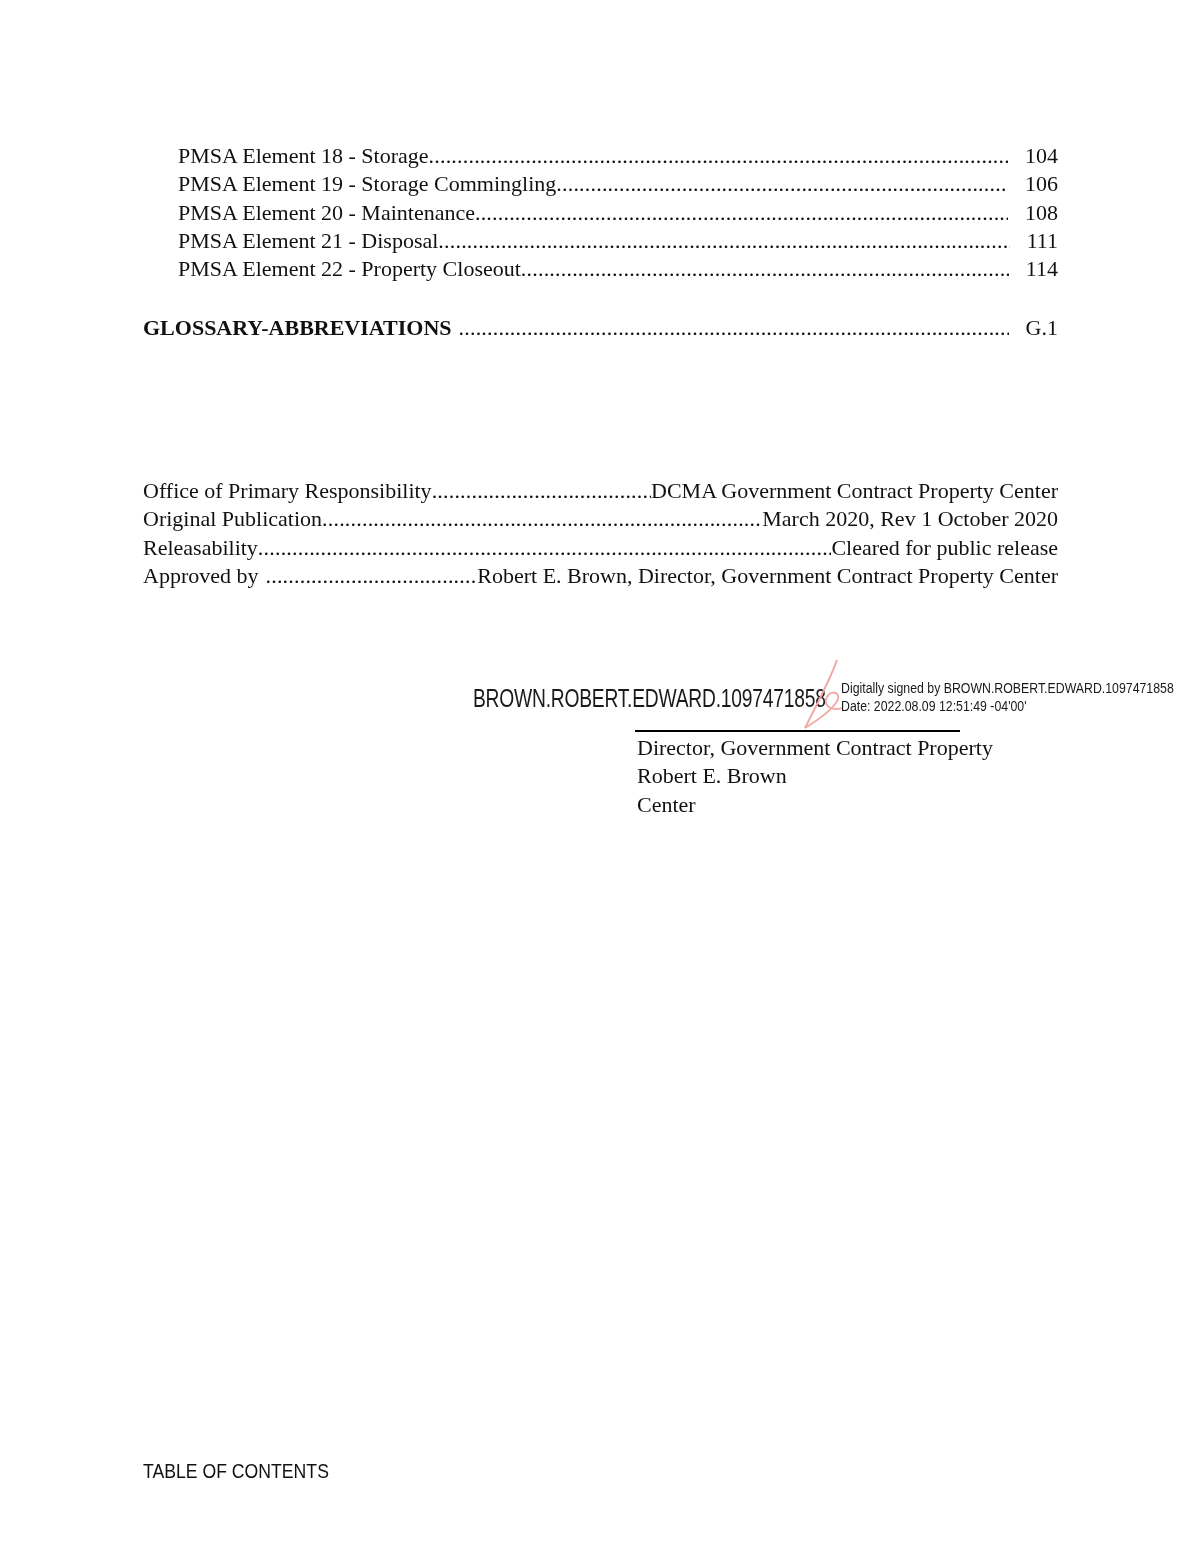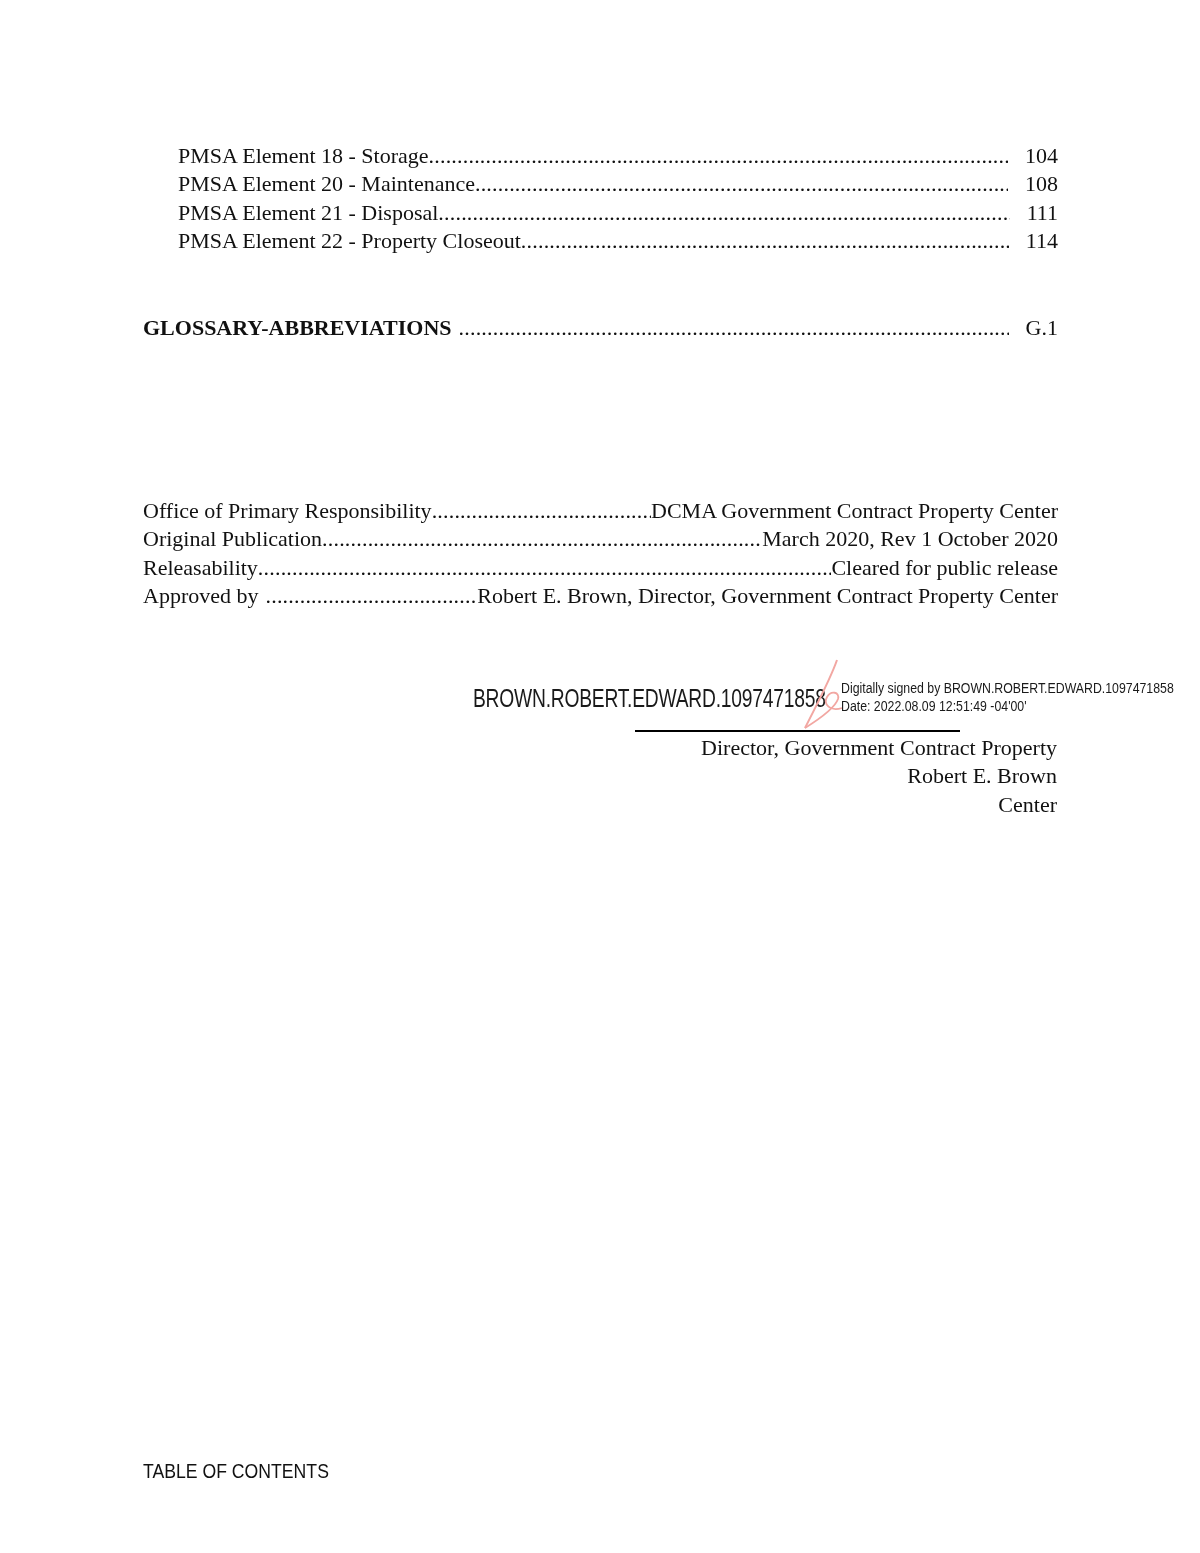--- a/index.html
+++ b/index.html
@@ -5,39 +5,39 @@
   * { margin:0; padding:0; box-sizing:border-box; }
   html,body { background:#ffffff; }
   .page {
     position:relative;
     width:1200px; height:1553px;
     background:#ffffff;
     font-family:"Liberation Serif", serif;
     color:#111111;
     overflow:hidden;
   }
-  .serif { font-family:"Liberation Serif", serif; font-size:22px; line-height:28.3px; color:#111;text-align:right; }
+  .serif { font-family:"Liberation Serif", serif; font-size:22px; line-height:28.3px; color:#111; }
   .sans  { font-family:"Liberation Sans", sans-serif; color:#111; }
 
   
   .row { display:flex; align-items:baseline; width:100%; }
   .t   { white-space:nowrap; }
   .bold{ font-weight:bold; }
   .dots{ flex:1 1 auto; overflow:hidden; white-space:nowrap; min-width:10px; }
   .dots::after{
     content:"......................................................................................................................................................................................................................";
     letter-spacing:0.2px;
   }
   .dots.sp { margin-left:7px; }
   .pg  { white-space:nowrap; margin-left:17px; }
   .val { white-space:nowrap;font-family:Liberation Serif, serif; }
 
   .toc  { position:absolute; left:178px; top:142px; width:880px; }
   .glossary-row { position:absolute; left:143px; top:314px; width:915px;font-family:Liberation Serif, serif; }
-  .meta { position:absolute; left:143px; top:477px; width:915px;margin-top:20px; }
+  .meta { position:absolute; left:143px; top:477px; width:915px; }
 
   
   .sig-cert {
     position:absolute; left:473px; top:685px;
     font-size:26px; line-height:26px; letter-spacing:-0.3px;
     transform:scaleX(0.74); transform-origin:left top;
     white-space:nowrap; color:#1a1a1a;
   }
   .sig-flourish { position:absolute; left:797px; top:656px; width:52px; height:78px; }
   .sig-details {
@@ -59,20 +59,25 @@
 </head>
 <body>
 
 <div class="page">
 
   <section class="toc">
     <div class="row serif">
       <span class="t">PMSA Element 18 - Storage</span>
       <span class="dots"></span>
       <span class="pg">104</span>
+    </div>
+    <div class="row serif">
+      <span class="t">PMSA Element 19 - Storage Commingling</span>
+      <span class="dots"></span>
+      <span class="pg">106</span>
     </div>
     <div class="row serif">
       <span class="t">PMSA Element 20 - Maintenance</span>
       <span class="dots"></span>
       <span class="pg">108</span>
     </div>
     <div class="row serif">
       <span class="t">PMSA Element 21 - Disposal</span>
       <span class="dots"></span>
       <span class="pg">111</span>

